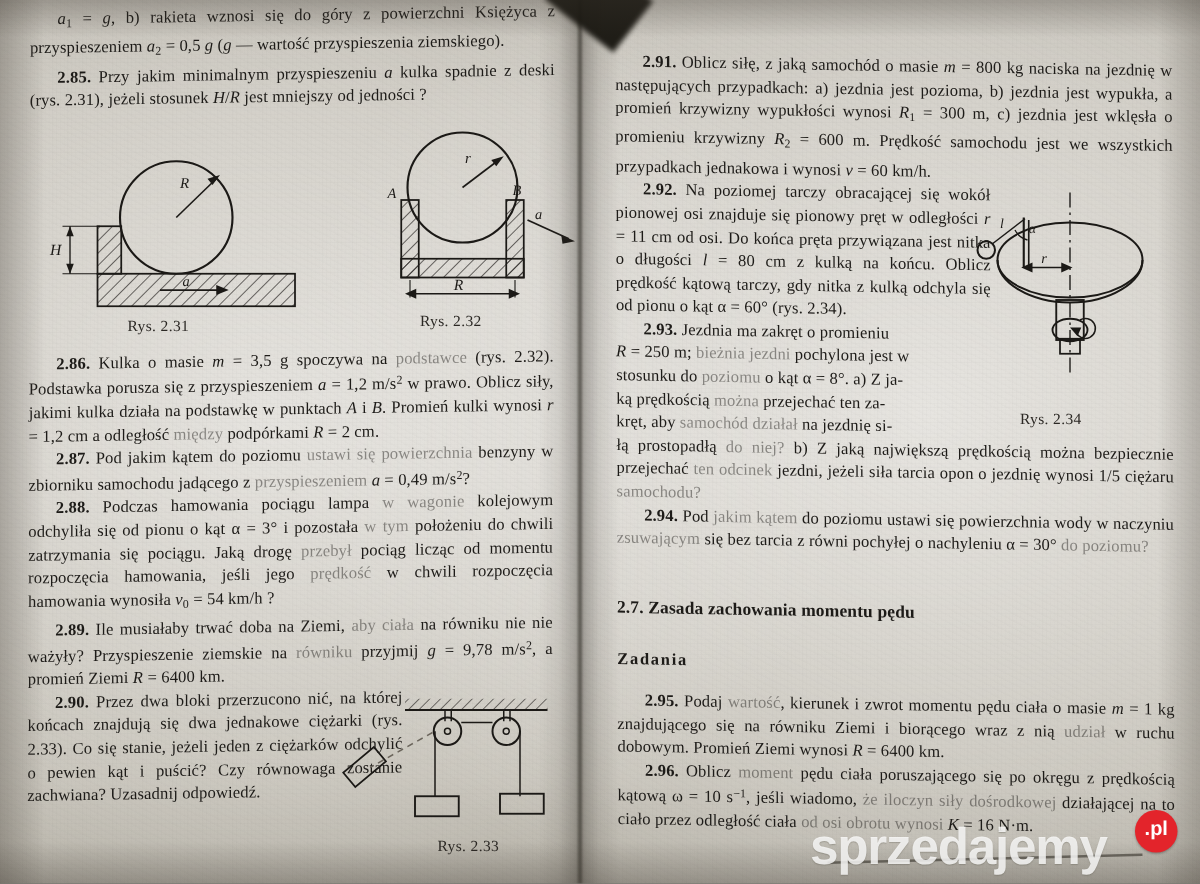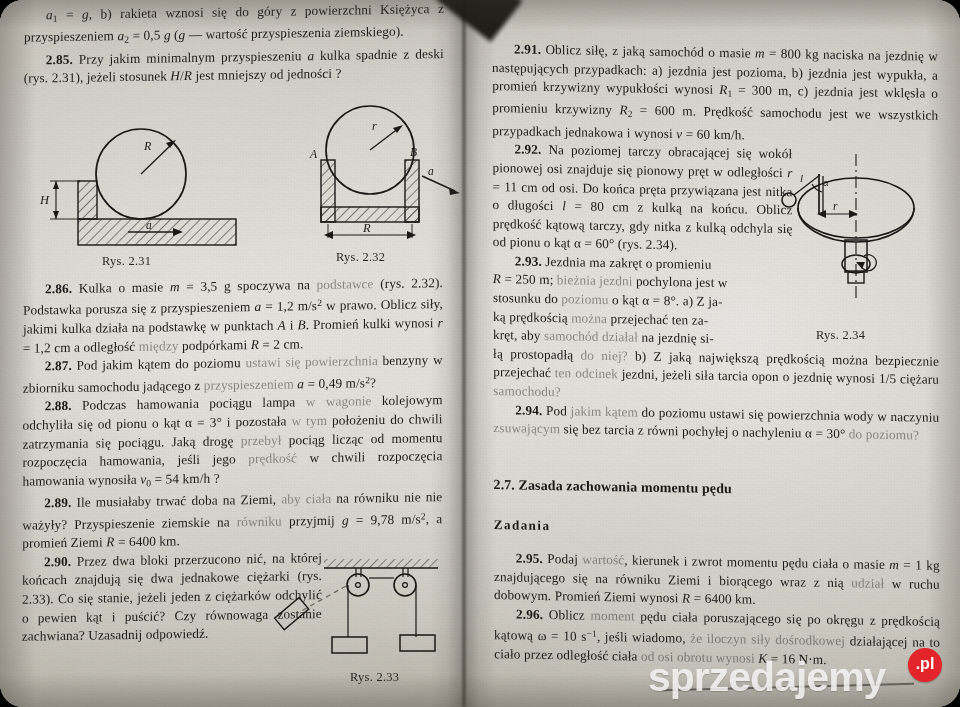--- a/index.html
+++ b/index.html
@@ -6,21 +6,20 @@
     margin: 0; padding: 0;
     background: #000;
   }
   #page {
     position: relative;
     width: 960px; height: 707px;
     overflow: hidden;
     background: #b9b5ac;
     font-family: "Liberation Serif", "DejaVu Serif", serif;
     color: #1d1b18;
-    border-radius: 23px;
   }
 
   
   .paper {
     position: absolute; inset: 0;
     background:
       radial-gradient(ellipse 620px 520px at 215px 330px, rgba(255,255,255,0.50) 0%, rgba(255,255,255,0.14) 55%, rgba(255,255,255,0) 78%),
       radial-gradient(ellipse 640px 560px at 740px 330px, rgba(255,255,255,0.52) 0%, rgba(255,255,255,0.16) 55%, rgba(255,255,255,0) 80%),
       linear-gradient(180deg, #c3bfb6 0%, #cac6bd 12%, #cdc9c0 55%, #c4c0b6 88%, #b7b3a9 100%);
   }

